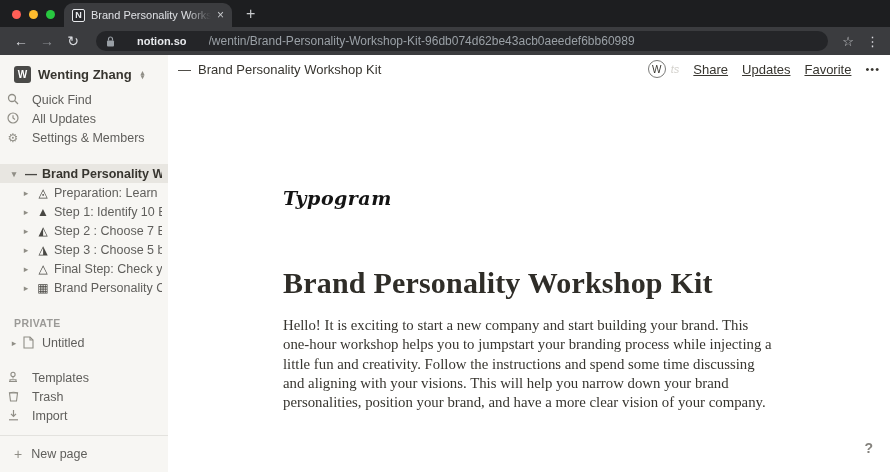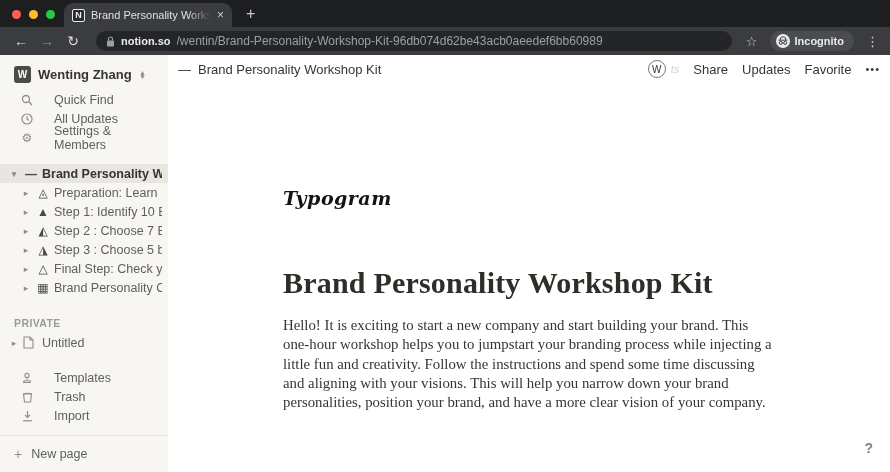--- a/index.html
+++ b/index.html
@@ -16,41 +16,41 @@
              color:#e8eaed; font-size:9px; font-weight:bold; display:flex; align-items:center; justify-content:center; flex:0 0 auto;}
   .tab-title { color:#dfe1e5; font-size:11px; white-space:nowrap; overflow:hidden; flex:1;
                -webkit-mask-image: linear-gradient(90deg,#000 80%,transparent); mask-image: linear-gradient(90deg,#000 80%,transparent);}
   .tab-close { color:#c7c9cc; font-size:12px; cursor:default; flex:0 0 auto; }
   .newtab { color:#c7c9cc; font-size:16px; margin-left:14px; padding-bottom:4px; }
 
   .toolbar { height:28px; background:#3b3c3f; display:flex; align-items:center; padding:0 10px; gap:4px; }
   .navbtn { color:#dadce0; font-size:14px; width:22px; text-align:center; }
   .navbtn.fwd { color:#8a8d91; }
   .urlbar { flex:1; height:20px; background:#242528; border-radius:10px; margin:0 8px; display:flex;
-            align-items:center; padding:0 10px; gap:6px; overflow:hidden; }
+            align-items:center; padding:0 10px; gap:22px; overflow:hidden; }
   .lock-icon { flex:0 0 auto; display:flex; }
   .url-host { color:#e8eaed; font-size:11px; font-weight:bold; white-space:nowrap; }
   .url-path { color:#9aa0a6; font-size:12px; white-space:nowrap; overflow:hidden; }
   .star { color:#c7c9cc; font-size:13px; margin-left:2px; }
   .incog { display:flex; align-items:center; gap:5px; background:#4b4c50; border-radius:11px;
            height:20px; padding:0 10px 0 6px; margin-left:8px; }
   .incog-label { color:#e8eaed; font-size:11px; font-weight:bold; }
   .menu3 { color:#dadce0; font-size:13px; margin-left:8px; letter-spacing:1px; }
 
   
   .app { display:flex; height:417px; }
 
   
   .sidebar { width:168px; background:#f7f6f3; flex:0 0 auto; padding-top:6px; font-size:12.5px;
              color:#5f5e5b; display:flex; flex-direction:column; }
   .ws-row { display:flex; align-items:center; gap:7px; padding:5px 14px 7px 14px; color:#37352f; font-weight:bold; font-size:13px;}
   .ws-avatar { width:17px; height:17px; border-radius:3px; background:#4a4a48; color:#fff; font-size:10px;
                display:flex; align-items:center; justify-content:center; font-weight:bold; }
   .ws-chev { display:flex; flex-direction:column; line-height:4px; font-size:7px; color:#908e86; margin-left:2px;}
-  .side-item { display:flex; align-items:center; gap:20px; padding:3px 20px; height:19px; }
+  .side-item { display:flex; align-items:flex-start; gap:12px; padding:3px 6px; height:19px; }
   .side-item .s-icon { width:14px; display:flex; justify-content:center; color:#908e86; flex:0 0 auto; }
   .section-label { font-size:10.5px; font-weight:bold; letter-spacing:0.4px; color:#9b9a97; padding:4px 14px; }
   .page-row { display:flex; align-items:center; padding:2px 6px 2px 8px; height:19px; gap:3px; color:#5f5e5b; }
   .page-row .tgl { width:12px; font-size:9px; color:#908e86; text-align:center; flex:0 0 auto;}
   .page-row .p-icon { width:16px; text-align:center; font-size:12px; color:#494844; flex:0 0 auto; }
   .page-row .p-label { white-space:nowrap; overflow:hidden; }
   .page-row.selected { background:#e8e6e1; color:#37352f; font-weight:bold; }
   .page-row.indent { padding-left:20px; }
   .footer-divider { border-top:1px solid #e3e2de; margin:8px 0 0 0; }
   .newpage-row { display:flex; align-items:center; gap:9px; padding:10px 14px; color:#5f5e5b; }
@@ -58,21 +58,21 @@
 
   
   .main { flex:1; background:#fff; display:flex; flex-direction:column; position:relative; }
   .topbar { height:28px; display:flex; align-items:center; padding:0 10px; }
   .crumb { display:flex; align-items:center; gap:7px; color:#37352f; font-size:13px; }
   .crumb-icon { color:#37352f; }
   .topbar-right { margin-left:auto; display:flex; align-items:center; gap:14px; font-size:13px; color:#37352f; }
   .tb-avatar { width:18px; height:18px; border-radius:50%; border:1px solid #7a7a78; color:#37352f;
                font-size:10px; display:flex; align-items:center; justify-content:center; background:#fff; }
   .ghost { color:#d4d2cd; font-style:italic; font-size:11px; margin-left:-9px;text-align:center; }
-  .tb-action { white-space:nowrap; }
+  .tb-action { white-space:nowrap;text-decoration:underline; }
   .tb-more { letter-spacing:1px; font-size:11px; color:#37352f; }
 
   .doc { padding-left:115px; padding-right:50px; }
   .logo { margin-top:104px; font-family:"DejaVu Serif","Liberation Serif",serif; font-style:italic;
           font-weight:bold; font-size:19px; color:#141414; letter-spacing:0.5px; }
   .doc-title { margin-top:57px; font-family:"Liberation Serif",serif; font-weight:bold; font-size:30px;
                color:#2f2d28; letter-spacing:0.2px; }
   .doc-h2 { margin-top:21px; font-family:"Liberation Serif",serif; font-weight:bold; font-size:19px; color:#2f2d28; }
   .doc-p { margin-top:16px; font-family:"Liberation Serif",serif; font-size:14.8px; line-height:19.3px;
            color:#37352f; max-width:492px; }
@@ -105,30 +105,20 @@
     <span class="lock-icon">
       <svg width="9" height="11" viewBox="0 0 9 11">
           <rect x="1" y="4.5" width="7" height="6" rx="1" fill="#9aa0a6"></rect>
           <path d="M2.5 4.5 V3 a2 2 0 0 1 4 0 V4.5" fill="none" stroke="#9aa0a6" stroke-width="1.2"></path>
         </svg>
     </span>
     <span class="url-host">notion.so</span>
       <span class="url-path">/wentin/Brand-Personality-Workshop-Kit-96db074d62be43acb0aeedef6bb60989</span>
   </div>
   <span class="star">☆</span>
-  <div class="incog">
-    <svg width="14" height="14" viewBox="0 0 14 14">
-        <circle cx="7" cy="7" r="7" fill="#e8eaed"></circle>
-        <path d="M2.5 6.2 h9 M4 6 l1-2.6 a.6.6 0 0 1 .6-.4 h2.8 a.6.6 0 0 1 .6.4 L10 6" stroke="#3b3c3f" stroke-width="1" fill="none"></path>
-        <circle cx="4.8" cy="8.9" r="1.5" fill="none" stroke="#3b3c3f"></circle>
-        <circle cx="9.2" cy="8.9" r="1.5" fill="none" stroke="#3b3c3f"></circle>
-        <path d="M6.3 8.9 q.7-.6 1.4 0" stroke="#3b3c3f" fill="none"></path>
-      </svg>
-    <span class="incog-label">Incognito</span>
-  </div>
   <span class="menu3">⋮</span>
 </div>
 
 <div class="app">
 
   <div class="sidebar">
     <div class="ws-row">
       <span class="ws-avatar">W</span>
       <span>Wenting Zhang</span>
       <span class="ws-chev">

